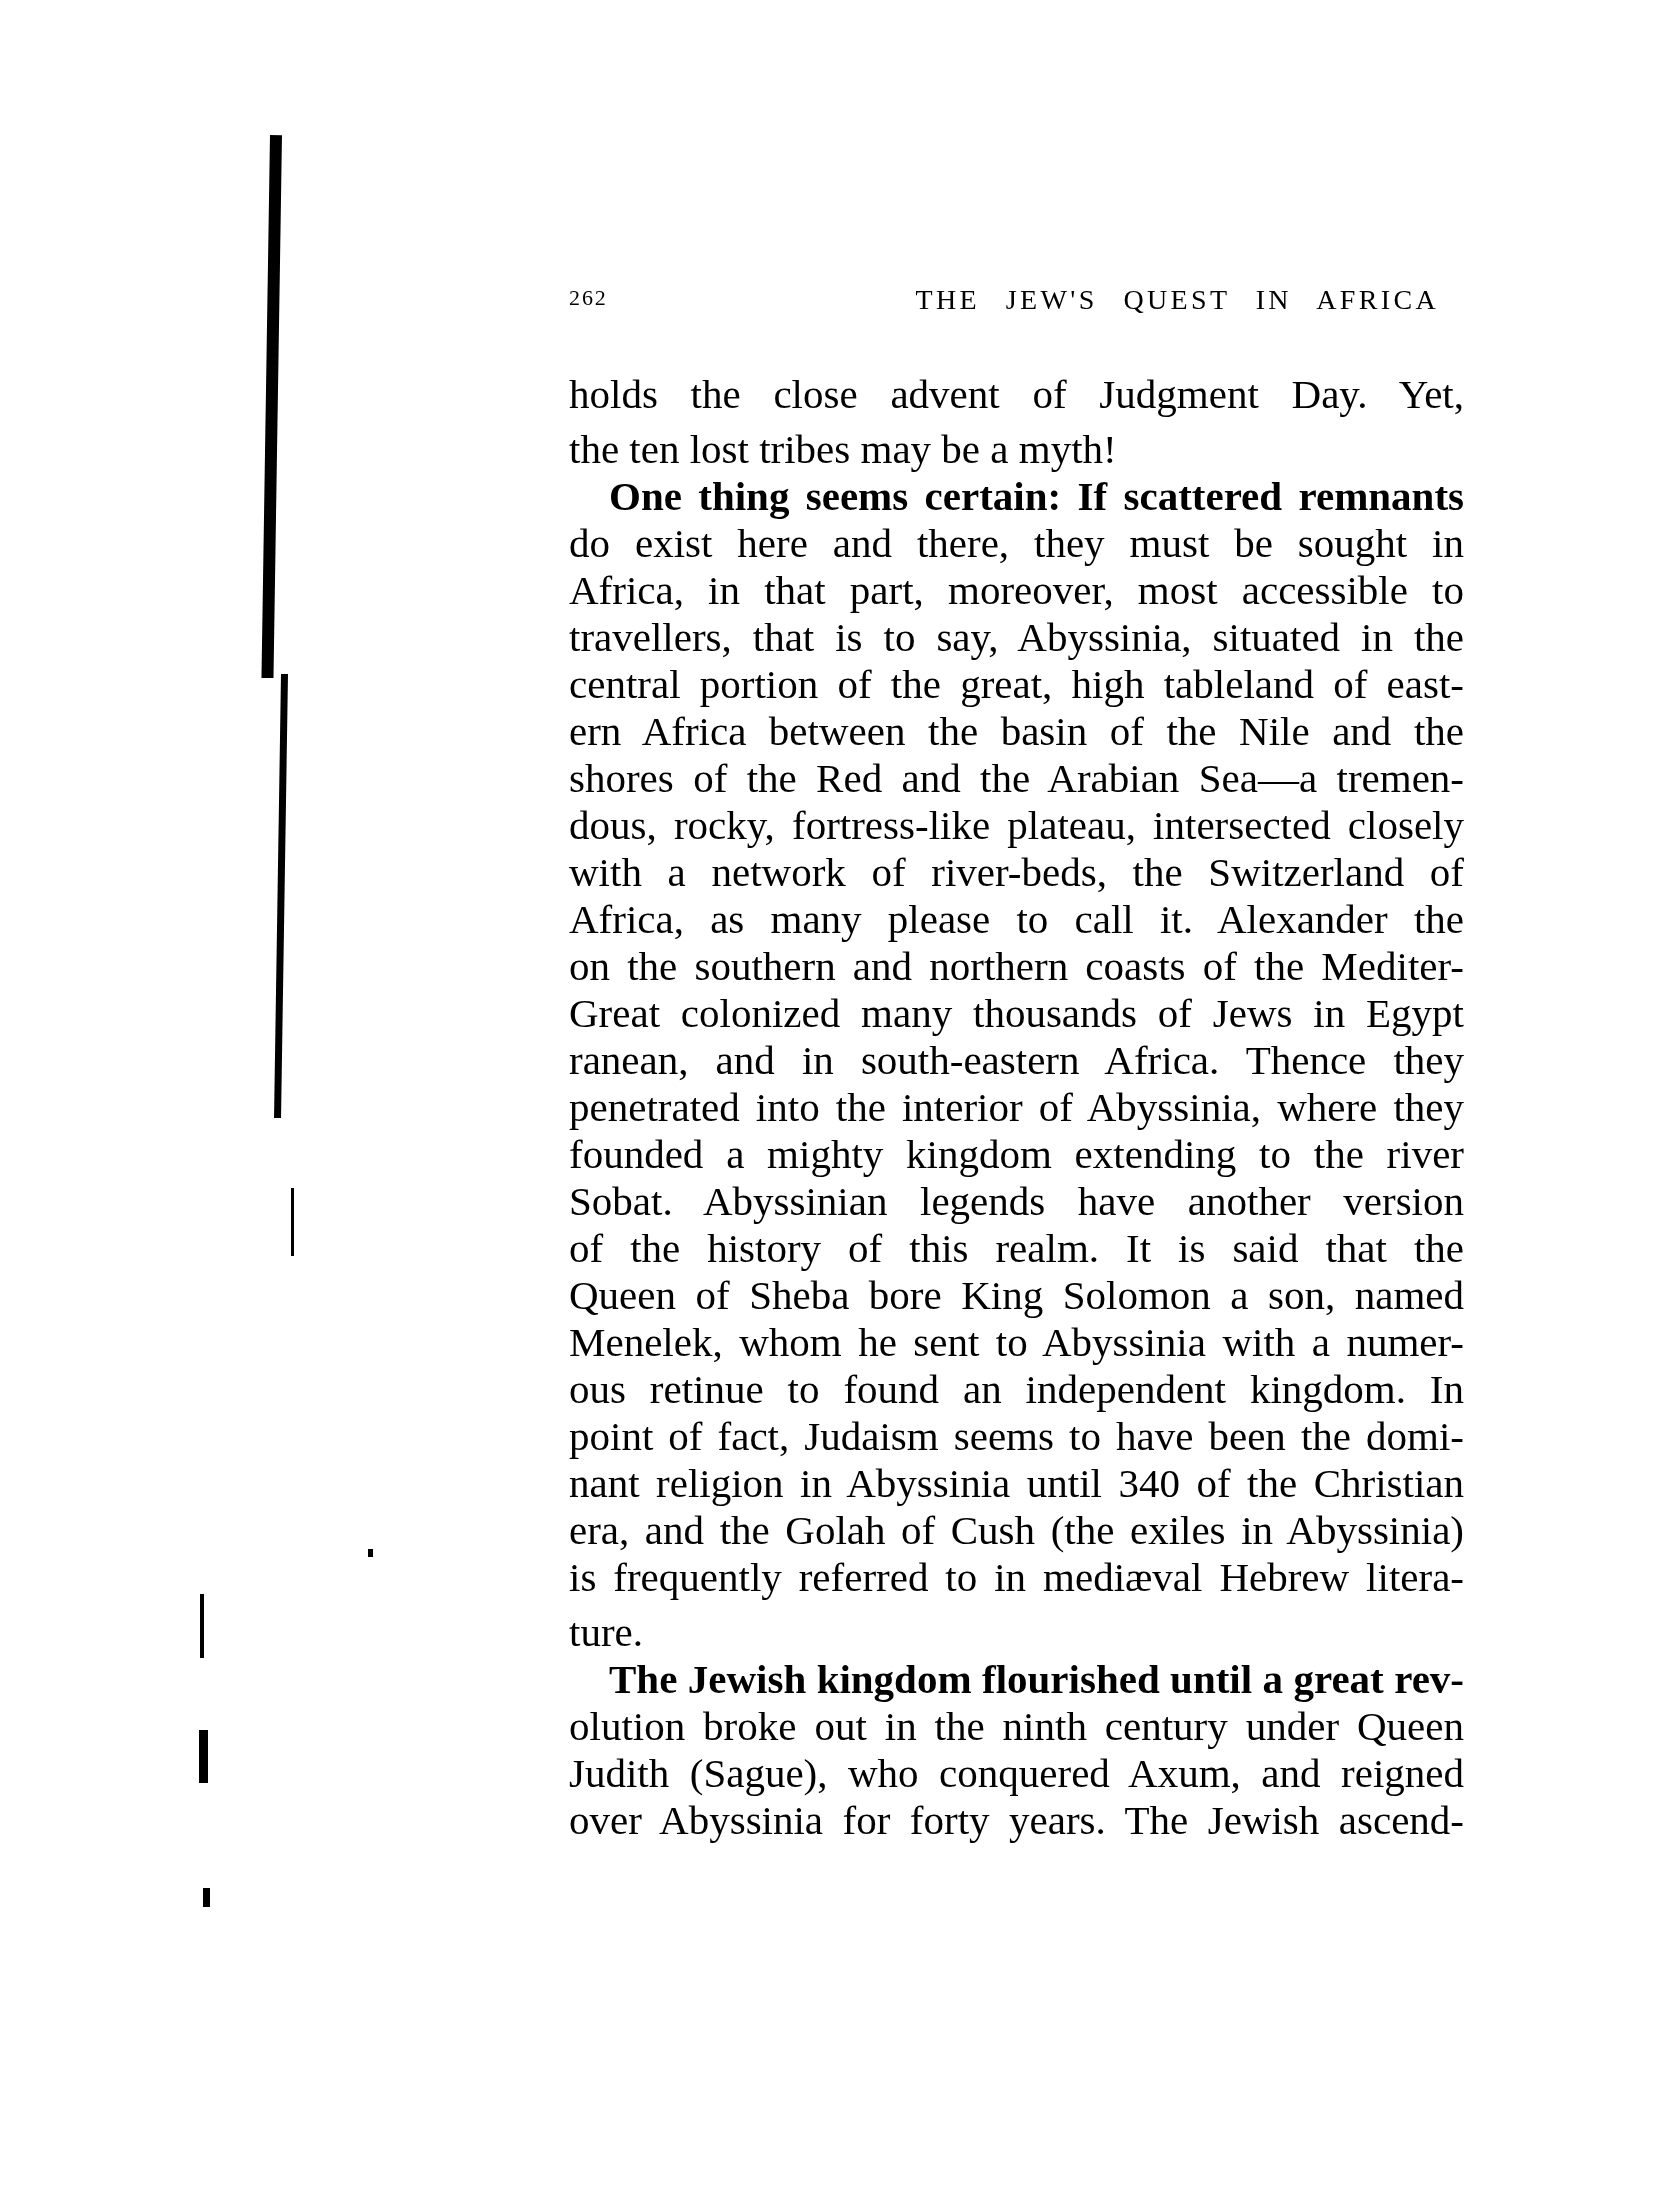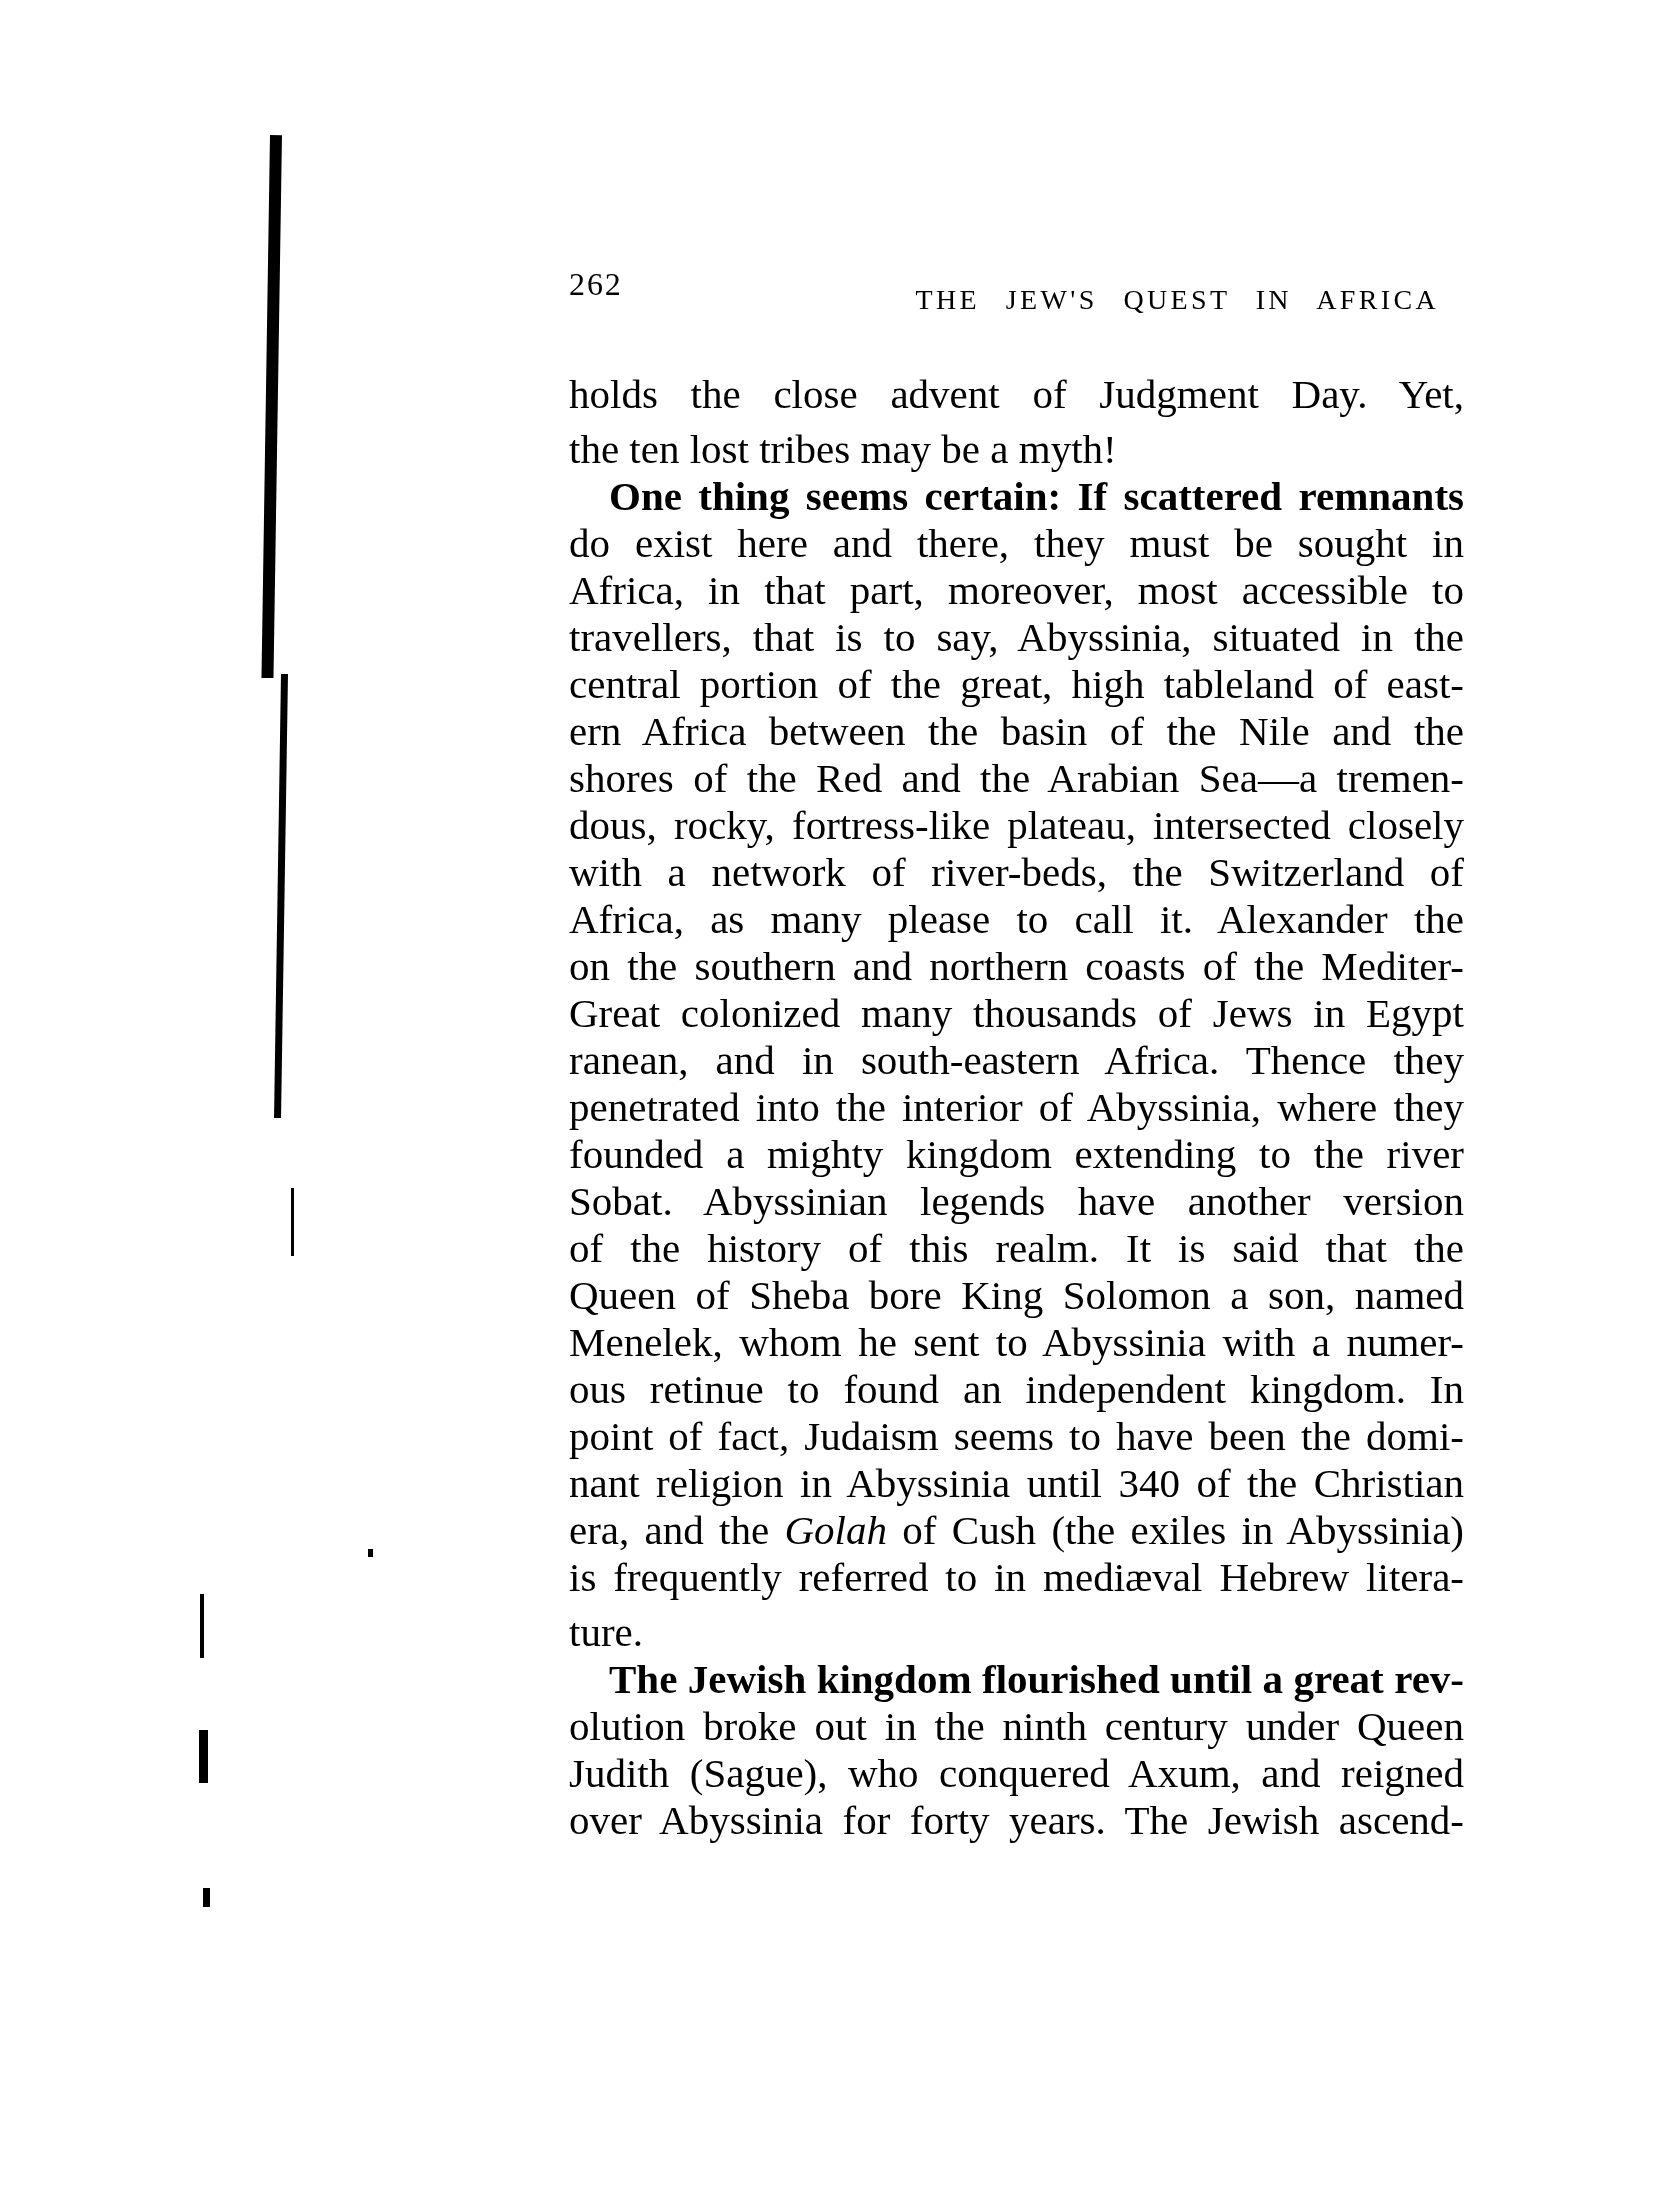--- a/index.html
+++ b/index.html
@@ -14,22 +14,22 @@
     background: #ffffff;
     overflow: hidden;
     font-family: "Liberation Serif", serif;
     color: #000000;
   }
 
   
   #page-number {
     position: absolute;
     left: 569px;
-    top: 266px;
-    font-size: 32px;
+    top: 280px;
+    font-size: 22px;
     line-height: 36px;
     letter-spacing: 1.9px;
   }
   #running-title {
     position: absolute;
     left: 544px;
     top: 283px;
     width: 895px;
     text-align: right;
     padding-left: 11.3px;
@@ -50,21 +50,21 @@
     font-size: 41px;
     line-height: 47px;
   }
   .line {
     text-align: justify;
     text-align-last: justify;
     white-space: normal;
   }
   .line.indent { text-indent: 40px; font-weight: bold; }
   .line.para-end { text-align-last: left; margin-top: 8px; }
-  .italic { font-style: italic; }
+  .italic { }
 
   
   .artifact {
     position: absolute;
     background: #000000;
   }
   #scan-bar-top {
     left: 270px; top: 135px; width: 12.2px; height: 543px;
     transform: rotate(0.9deg); transform-origin: top left;
   }

